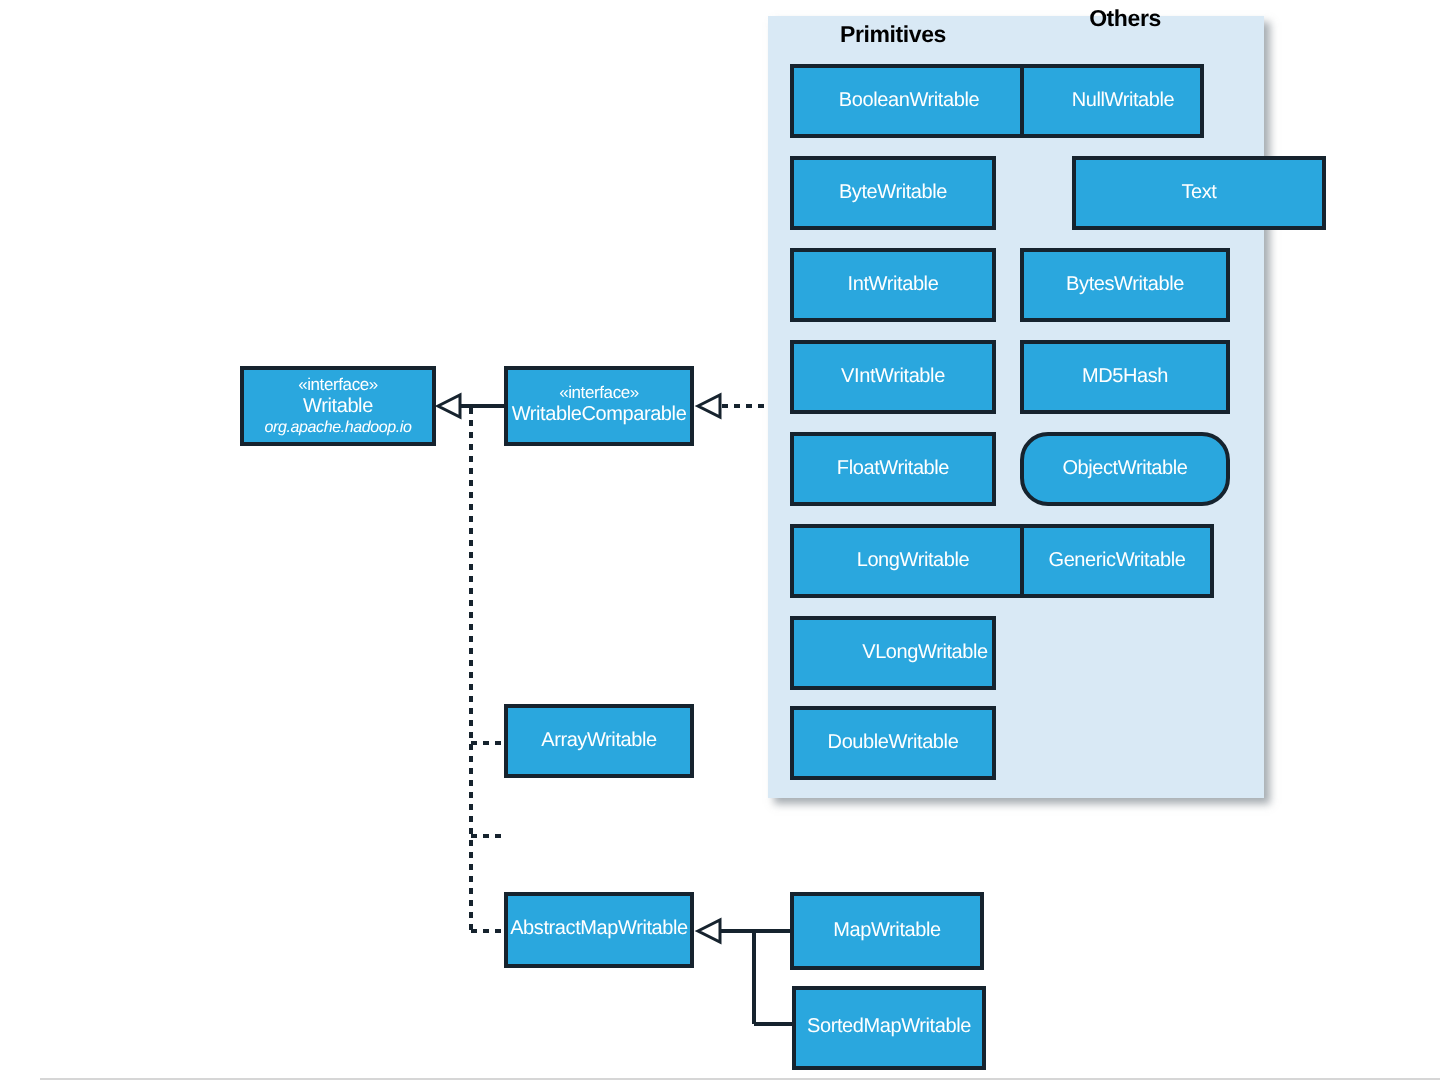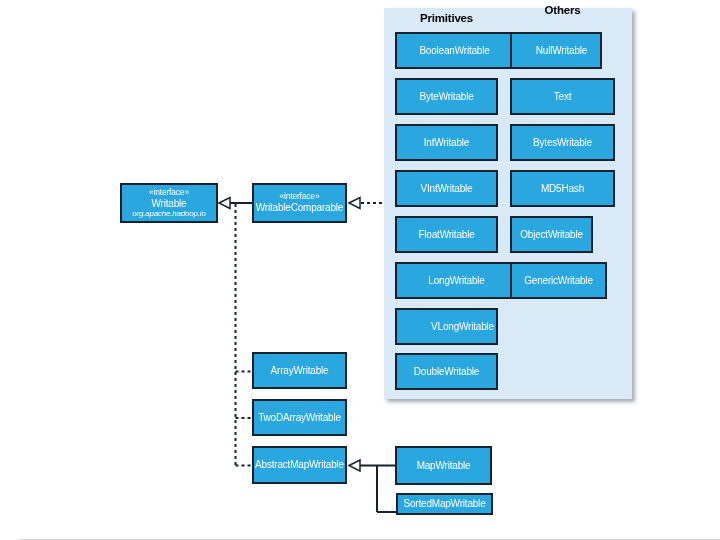--- a/index.html
+++ b/index.html
@@ -45,43 +45,42 @@
   <div class="cbox" style="left:375px;top:32px;width:119px;height:37px;">BooleanWritable</div>
   <div class="cbox" style="left:375px;top:78px;width:103px;height:37px;">ByteWritable</div>
   <div class="cbox" style="left:375px;top:124px;width:103px;height:37px;">IntWritable</div>
   <div class="cbox" style="left:375px;top:170px;width:103px;height:37px;">VIntWritable</div>
   <div class="cbox" style="left:375px;top:216px;width:103px;height:37px;">FloatWritable</div>
   <div class="cbox" style="left:375px;top:262px;width:123px;height:37px;">LongWritable</div>
   <div class="cbox" style="left:375px;top:308px;width:103px;height:37px;padding-left:32px;">VLongWritable</div>
   <div class="cbox" style="left:375px;top:353px;width:103px;height:37px;">DoubleWritable</div>
 
   <div class="cbox" style="left:490px;top:32px;width:92px;height:37px;padding-left:11px;">NullWritable</div>
-  <div class="cbox" style="left:490px;top:78px;width:105px;height:37px;">Text</div>
+  <div class="cbox" style="left:516px;top:78px;width:127px;height:37px;">Text</div>
   <div class="cbox" style="left:490px;top:124px;width:105px;height:37px;">BytesWritable</div>
   <div class="cbox" style="left:490px;top:170px;width:105px;height:37px;">MD5Hash</div>
-  <div class="cbox" style="left:490px;top:216px;width:83px;height:37px;">ObjectWritable</div>
+  <div class="cbox" style="left:490px;top:216px;width:105px;height:37px;border-radius:14px;">ObjectWritable</div>
   <div class="cbox" style="left:490px;top:262px;width:97px;height:37px;">GenericWritable</div>
 
   <div class="cbox" style="left:100px;top:183px;width:98px;height:40px;">
     <span class="stereo">«interface»</span>
     <span class="iname">Writable</span>
     <span class="pkg">org.apache.hadoop.io</span>
   </div>
 
   <div class="cbox" style="left:232px;top:183px;width:95px;height:40px;">
     <span class="stereo">«interface»</span>
     <span class="iname">WritableComparable</span>
   </div>
 
   <div class="cbox" style="left:232px;top:352px;width:95px;height:37px;">ArrayWritable</div>
-  <div class="cbox" style="left:232px;top:399px;width:95px;height:37px;">TwoDArrayWritable</div>
   <div class="cbox" style="left:232px;top:446px;width:95px;height:38px;text-align:center;">AbstractMapWritable</div>
 
   <div class="cbox" style="left:375px;top:446px;width:97px;height:39px;">MapWritable</div>
-  <div class="cbox" style="left:376px;top:493px;width:97px;height:22px;">SortedMapWritable</div>
+  <div class="cbox" style="left:376px;top:493px;width:97px;height:42px;">SortedMapWritable</div>
 
   <svg class="wires" viewBox="0 0 720 540">
 
     <line x1="209" y1="203" x2="232" y2="203" stroke="#16232e" stroke-width="2"></line>
     <polygon points="199,203 210,197.5 210,208.5" fill="#ffffff" stroke="#16232e" stroke-width="1.5"></polygon>
 
     <line x1="341" y1="203" x2="364" y2="203" stroke="#16232e" stroke-width="2" stroke-dasharray="3 3"></line>
     <polygon points="329,203 340,197.5 340,208.5" fill="#ffffff" stroke="#16232e" stroke-width="1.5"></polygon>
 
     <line x1="215.5" y1="204" x2="215.5" y2="465.5" stroke="#16232e" stroke-width="2" stroke-dasharray="3 3"></line>

